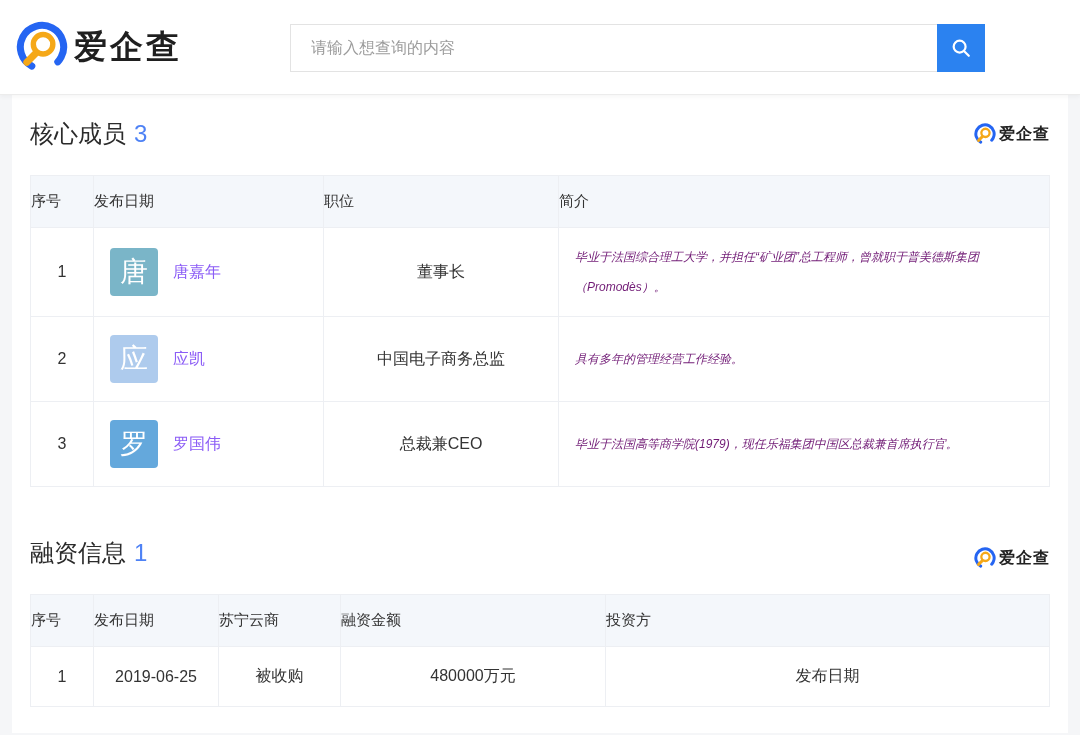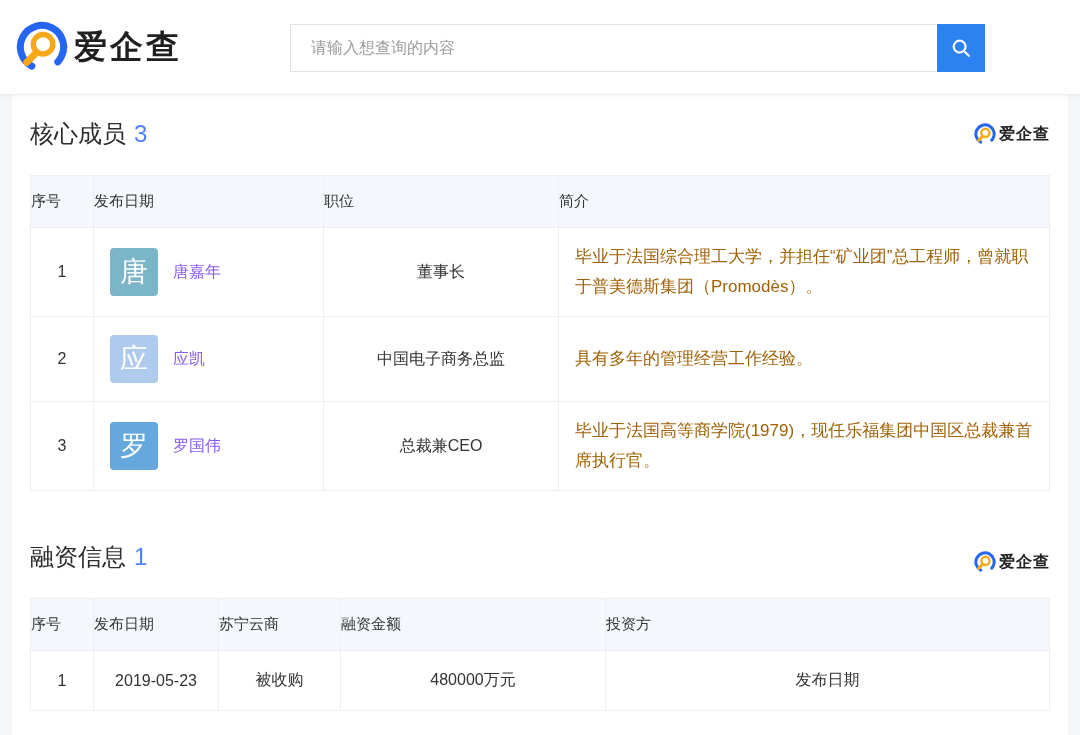--- a/index.html
+++ b/index.html
@@ -97,24 +97,25 @@
     width: 48px; height: 48px;
     border-radius: 4px;
     color: #fff;
     font-size: 28px;
     display: flex; align-items: center; justify-content: center;
     flex: none;
   }
   .member-name { margin-left: 15px; font-size: 16px; color: #8b5cf6; }
   td.intro-cell {
     text-align: left;
-    font-size: 17px;
-    color: #a16207;
+    font-size: 12px;
+    color: #701a75;
     line-height: 30px;
     padding: 14px 16px;
+    font-style: italic;
   }
 </style>
 </head>
 <body>
 
 <div class="topbar">
   <div class="brand">
     <svg class="brand-icon" viewBox="0 0 48 48">
       <circle cx="24" cy="24" r="20" fill="none" stroke="#2565f2" stroke-width="6.5" stroke-linecap="round" stroke-dasharray="99 27" transform="rotate(118 24 24)"></circle>
       <circle cx="25" cy="21.5" r="9" fill="none" stroke="#f5a818" stroke-width="5"></circle>
@@ -228,21 +229,21 @@
         <th>序号</th>
         <th>发布日期</th>
         <th>苏宁云商</th>
         <th>融资金额</th>
         <th>投资方</th>
       </tr>
     </thead>
     <tbody>
       <tr>
         <td>1</td>
-        <td>2019-05-23</td>
+        <td>2019-06-25</td>
         <td>被收购</td>
         <td>480000万元</td>
         <td>发布日期</td>
       </tr>
     </tbody>
   </table>
 
 </div>
 
 </body></html>

